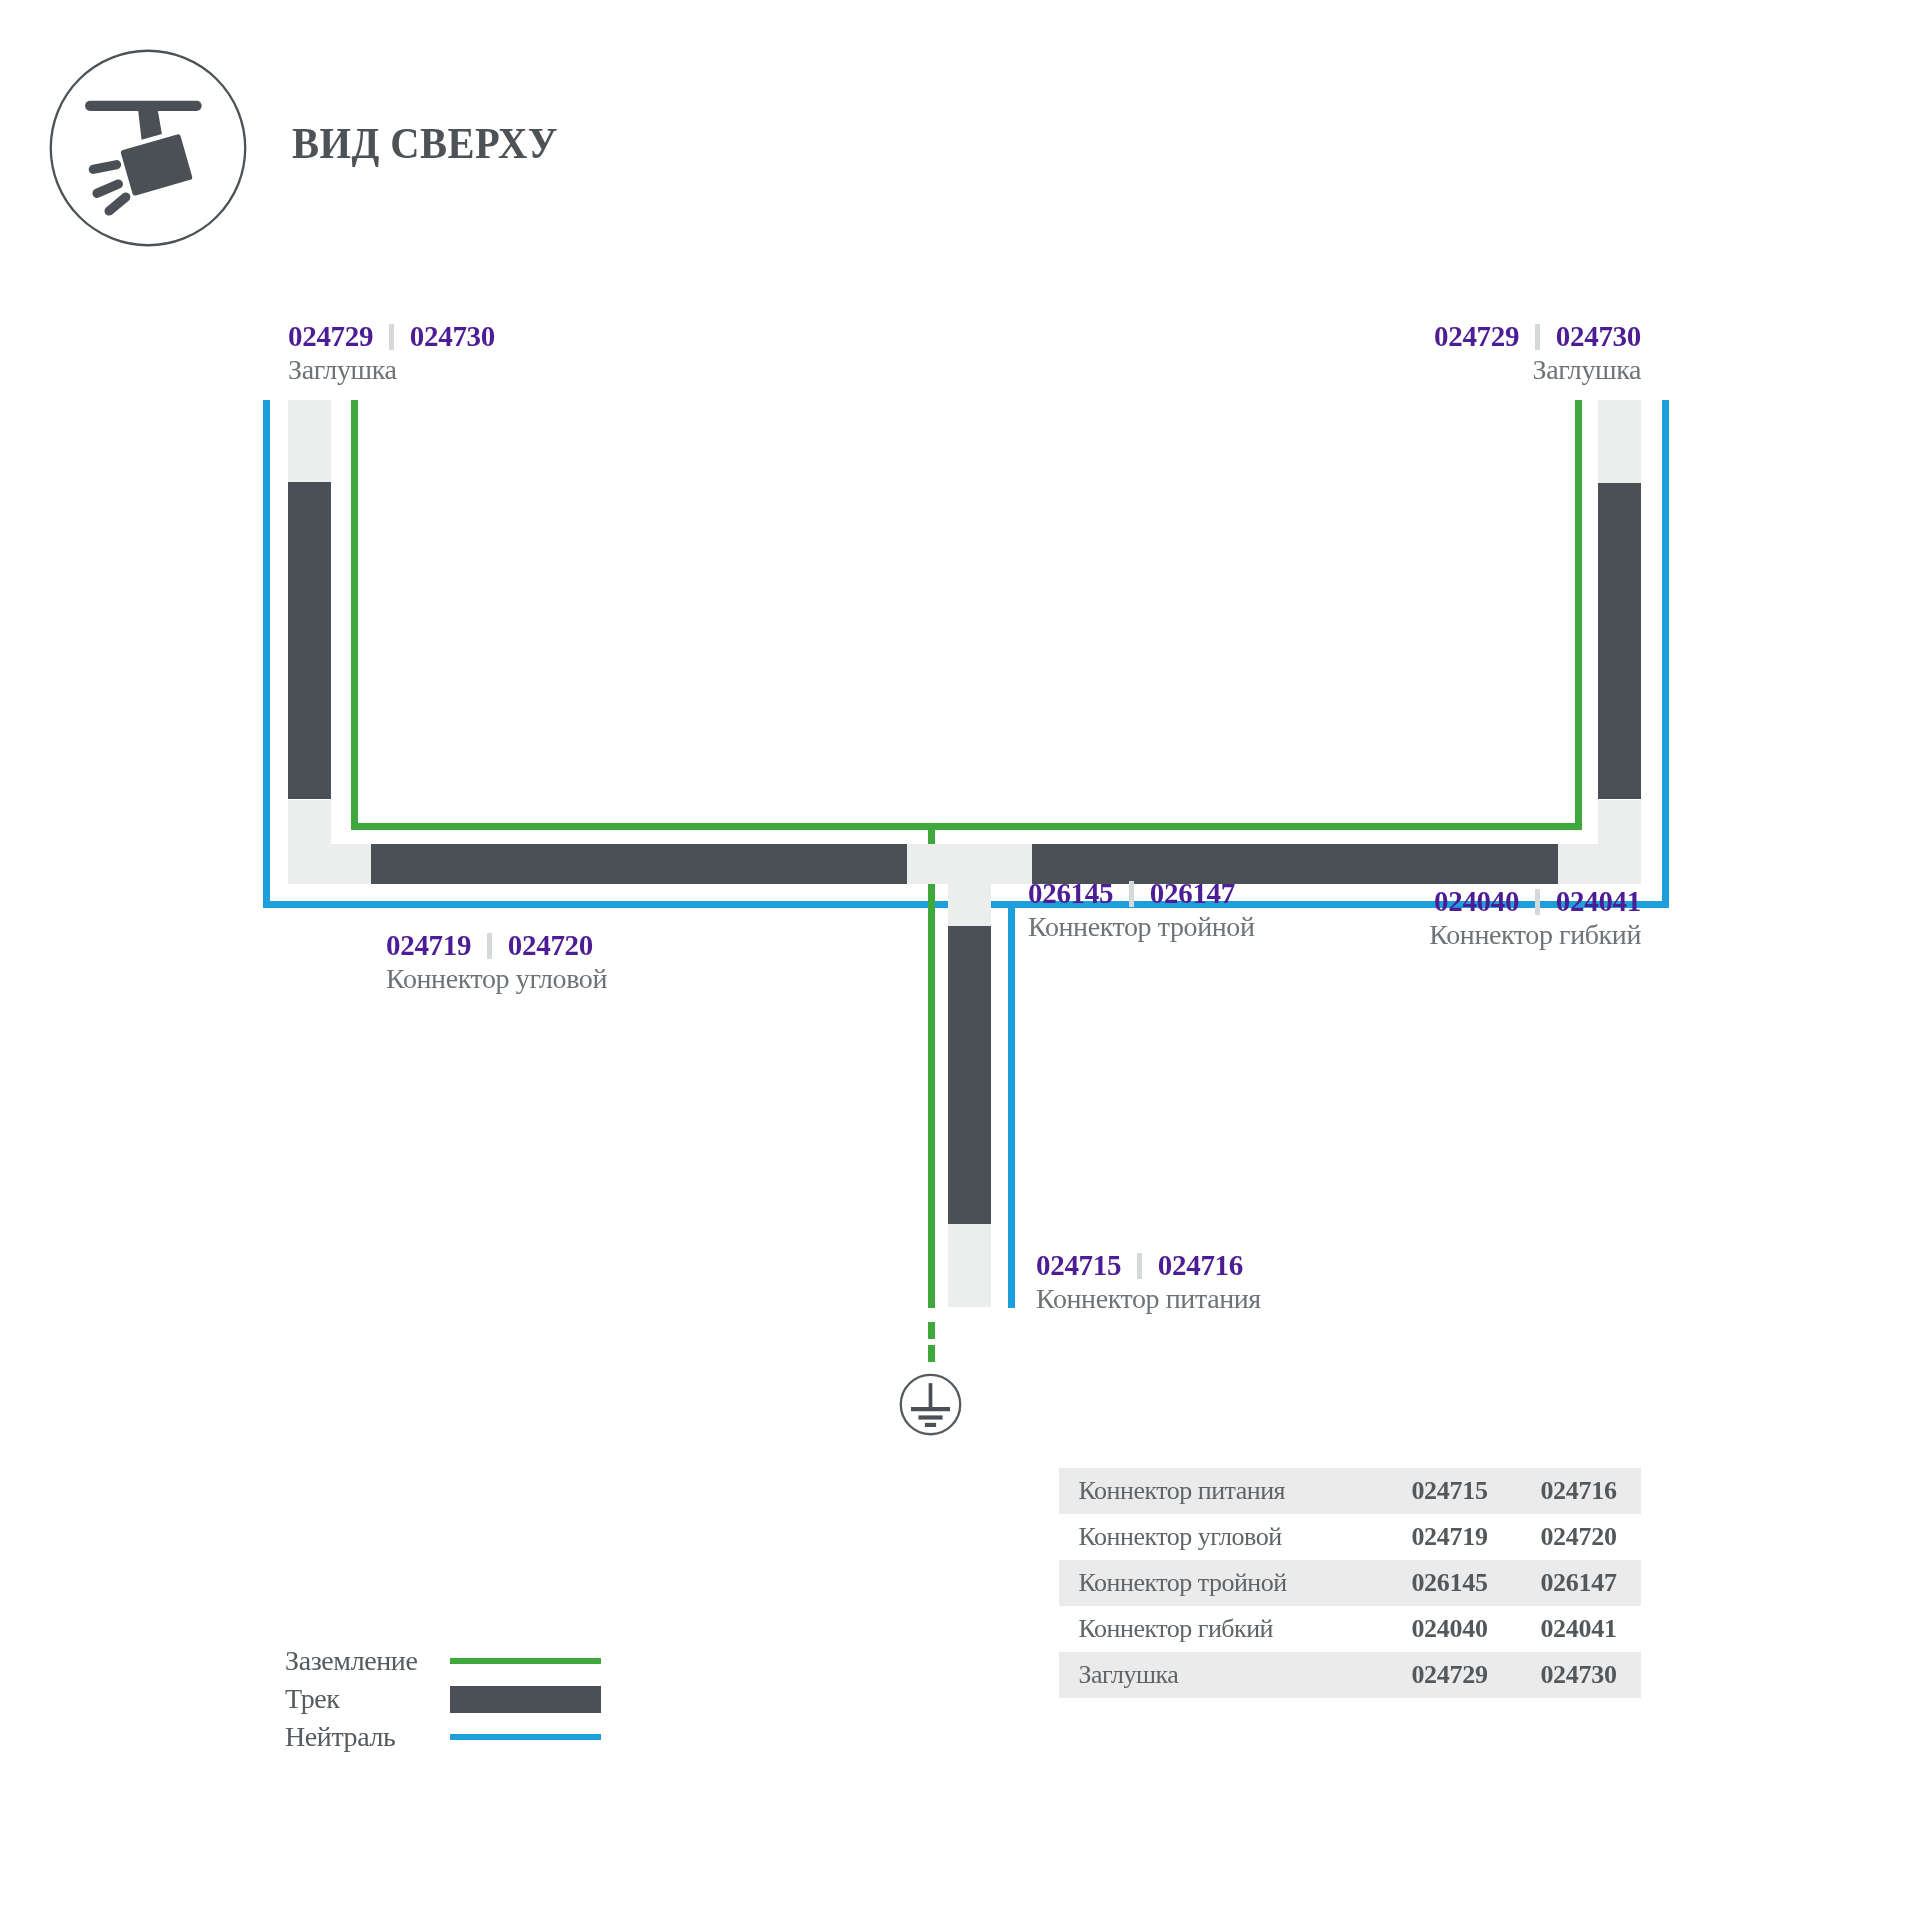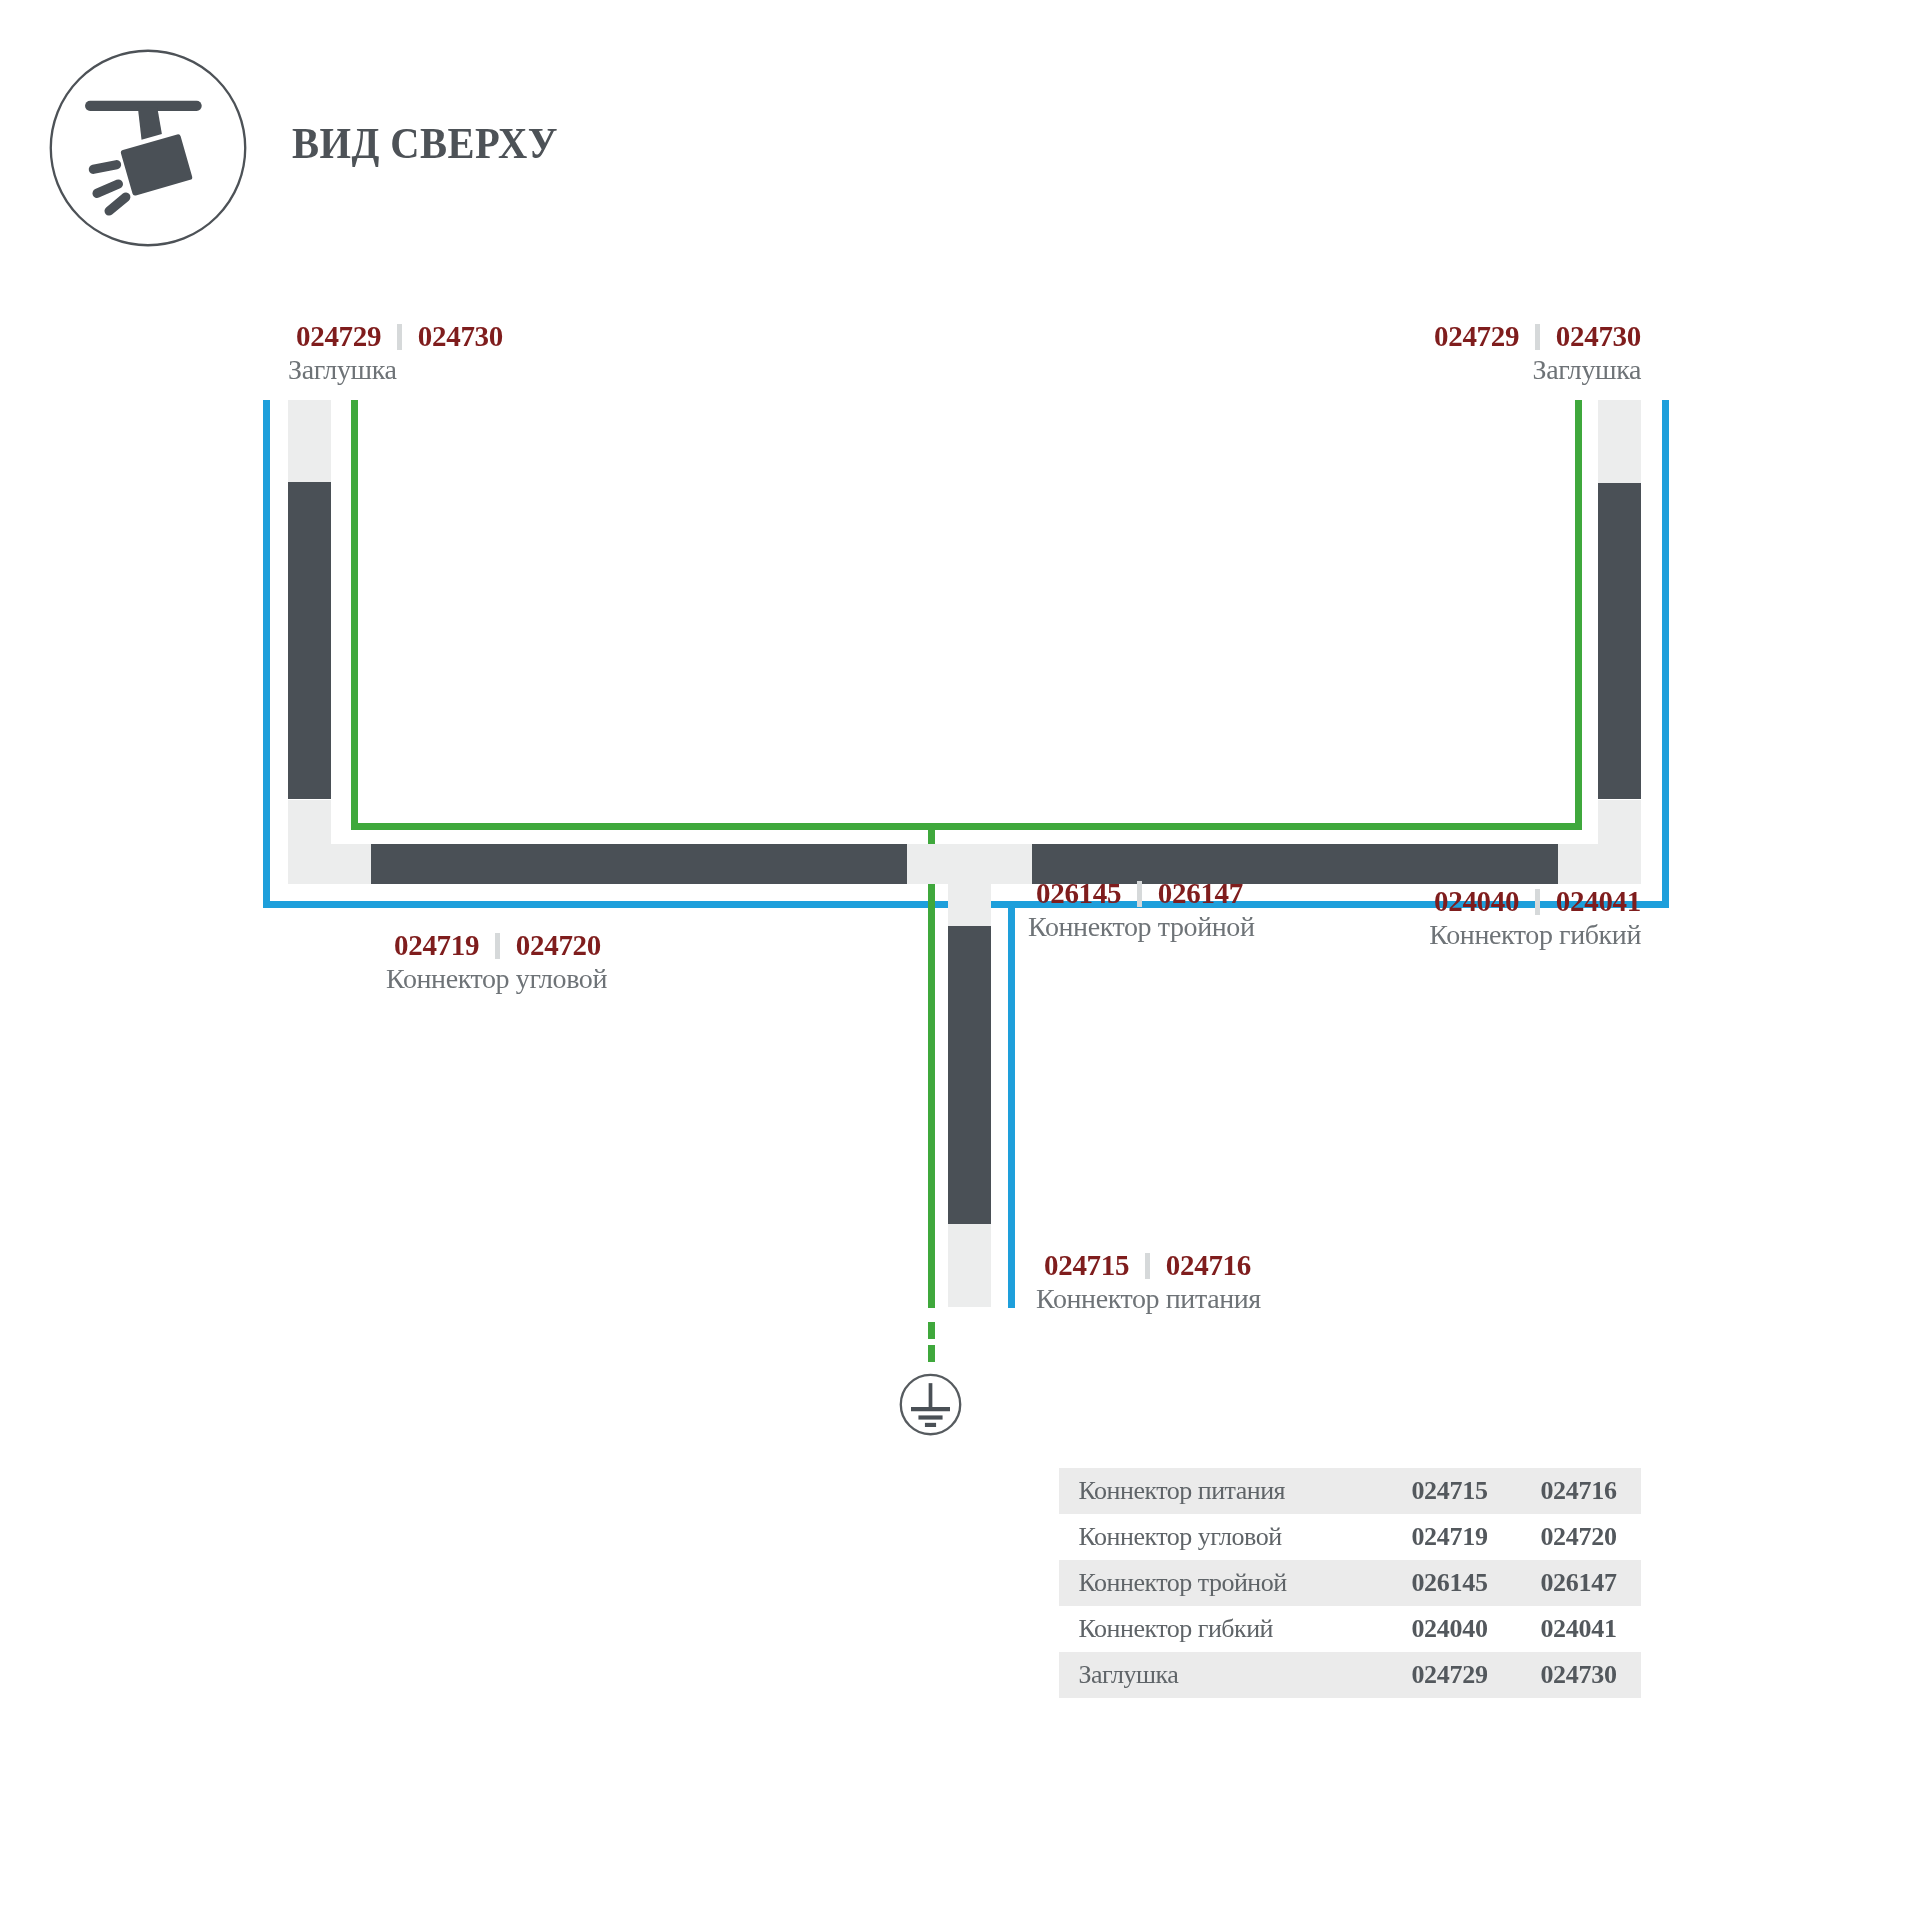--- a/index.html
+++ b/index.html
@@ -14,21 +14,21 @@
   .light{background:#ECEDED;}
 
   
   .title{
     position:absolute;left:292px;top:117px;font-size:45px;font-weight:bold;color:#4D5257;
     white-space:nowrap;transform:scaleX(0.9);transform-origin:left center;letter-spacing:0.5px;
   }
 
   
   .dlabel{position:absolute;white-space:nowrap;line-height:34px;}
-  .dlabel .codes{font-size:29px;font-weight:bold;color:#7f1d1d;letter-spacing:-0.3px;margin-left:8px;}
+  .dlabel .codes{font-size:29px;font-weight:bold;color:#4c1d95;letter-spacing:-0.3px;}
   .dlabel .name{font-size:28px;font-weight:400;color:#6E7377;letter-spacing:-0.4px;}
   .dlabel.right{text-align:right;}
   .divbar{display:inline-block;width:4.6px;height:26px;background:#D6D9DA;margin:0 16px;vertical-align:-3.7px;}
 
   
   .legend{position:absolute;left:285px;top:1642px;}
   .lrow{display:flex;align-items:center;height:38px;}
   .llabel{width:165px;font-size:28px;font-weight:500;color:#565B5F;letter-spacing:-0.4px;}
   .lswatch{width:151px;}
   .sw-ground{height:6.5px;background:#3FA83C;}
@@ -126,20 +126,34 @@
   <div class="dlabel right" style="right:288px;top:884px;">
     <div class="codes"><span>024040</span><span class="divbar"></span><span>024041</span></div>
     <div class="name">Коннектор гибкий</div>
   </div>
 
   <div class="dlabel" style="left:1036px;top:1248px;">
     <div class="codes"><span>024715</span><span class="divbar"></span><span>024716</span></div>
     <div class="name">Коннектор питания</div>
   </div>
 
+  <div class="legend">
+    <div class="lrow">
+      <div class="llabel">Заземление</div>
+      <div class="lswatch sw-ground"></div>
+    </div>
+    <div class="lrow">
+      <div class="llabel">Трек</div>
+      <div class="lswatch sw-track"></div>
+    </div>
+    <div class="lrow">
+      <div class="llabel">Нейтраль</div>
+      <div class="lswatch sw-neutral"></div>
+    </div>
+  </div>
 
   <div class="table">
 
     <div class="trow alt">
       <div class="tlabel">Коннектор питания</div>
       <div class="tcell wh">024715</div>
       <div class="tcell bk">024716</div>
     </div>
     <div class="trow">
       <div class="tlabel">Коннектор угловой</div>

